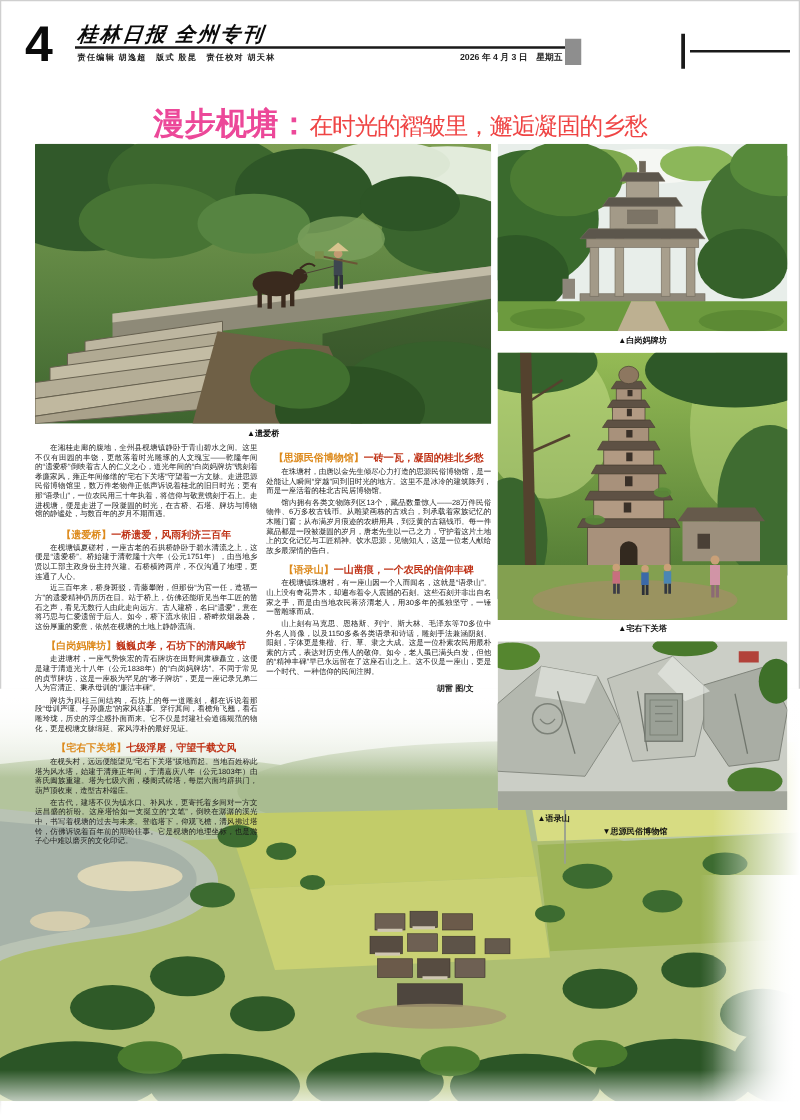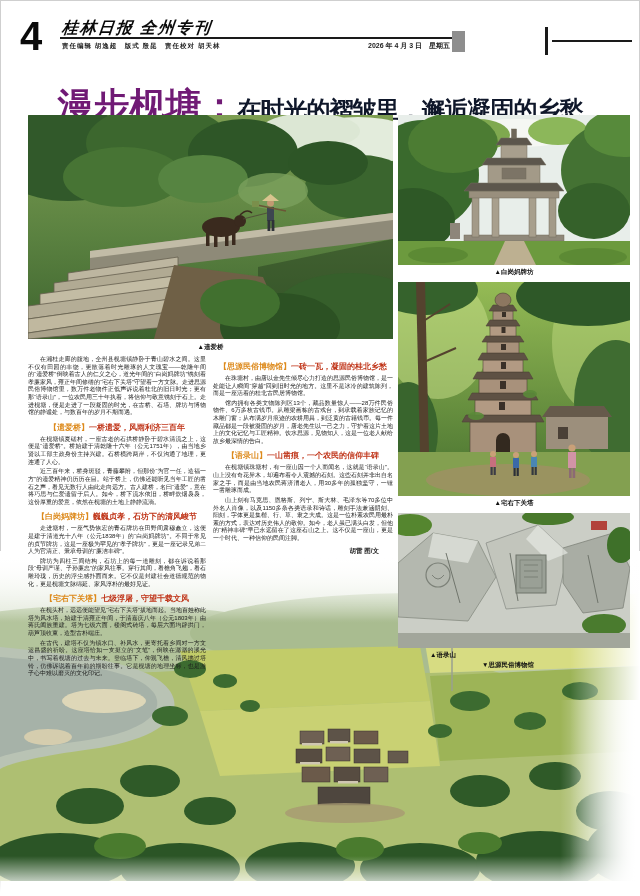--- a/index.html
+++ b/index.html
@@ -13,22 +13,22 @@
   .hline1{position:absolute;left:60px;top:37px;width:392px;height:2px;background:#1a1a1a;}
   .staff{position:absolute;left:62px;top:42px;font-size:6.5px;font-weight:bold;color:#222;letter-spacing:1px;}
   .date{position:absolute;left:368px;top:41px;font-size:7px;font-weight:bold;color:#222;}
   .graybox{position:absolute;left:452px;top:31px;width:13px;height:21px;background:#8e8e8e;}
   .sectionlabel{position:absolute;left:472px;top:26px;font-size:23px;font-weight:900;
                 font-family:"Liberation Serif","DejaVu Serif",serif;letter-spacing:9px;color:#0a0a0a;}
   .vbar{position:absolute;left:545px;top:27px;width:3px;height:28px;background:#1a1a1a;}
   .hline2{position:absolute;left:552px;top:40px;width:80px;height:2px;background:#1a1a1a;}
   
   .headline{position:absolute;left:0;top:82px;width:640px;text-align:center;white-space:nowrap;}
-  .headline .pre{font-family:"Liberation Serif","DejaVu Serif",serif;font-weight:700;font-size:36px;color:#701a75;}
-  .headline .main{font-weight:700;font-size:24px;letter-spacing:-1px;color:#0f172a;}
+  .headline .pre{font-family:"Liberation Serif","DejaVu Serif",serif;font-weight:700;font-size:25px;color:#ec4899;}
+  .headline .main{font-weight:400;font-size:19px;letter-spacing:-1px;color:#ef4444;}
   
   .photo{position:absolute;overflow:hidden;}
   .photo svg{display:block;}
   #ph-bridge{left:28px;top:115px;width:365px;height:224px;}
   #ph-paifang{left:398px;top:115px;width:232px;height:150px;}
   #ph-pagoda{left:398px;top:282px;width:232px;height:214px;}
   #ph-rocks{left:398px;top:513px;width:232px;height:135px;z-index:3;}
   #ph-aerial{left:0;top:551px;width:640px;height:330px;z-index:1;}
   .caption{position:absolute;font-size:6.5px;font-weight:bold;color:#111;z-index:5;white-space:nowrap;}
   #cap-bridge{left:0;top:343px;width:421px;text-align:center;}

